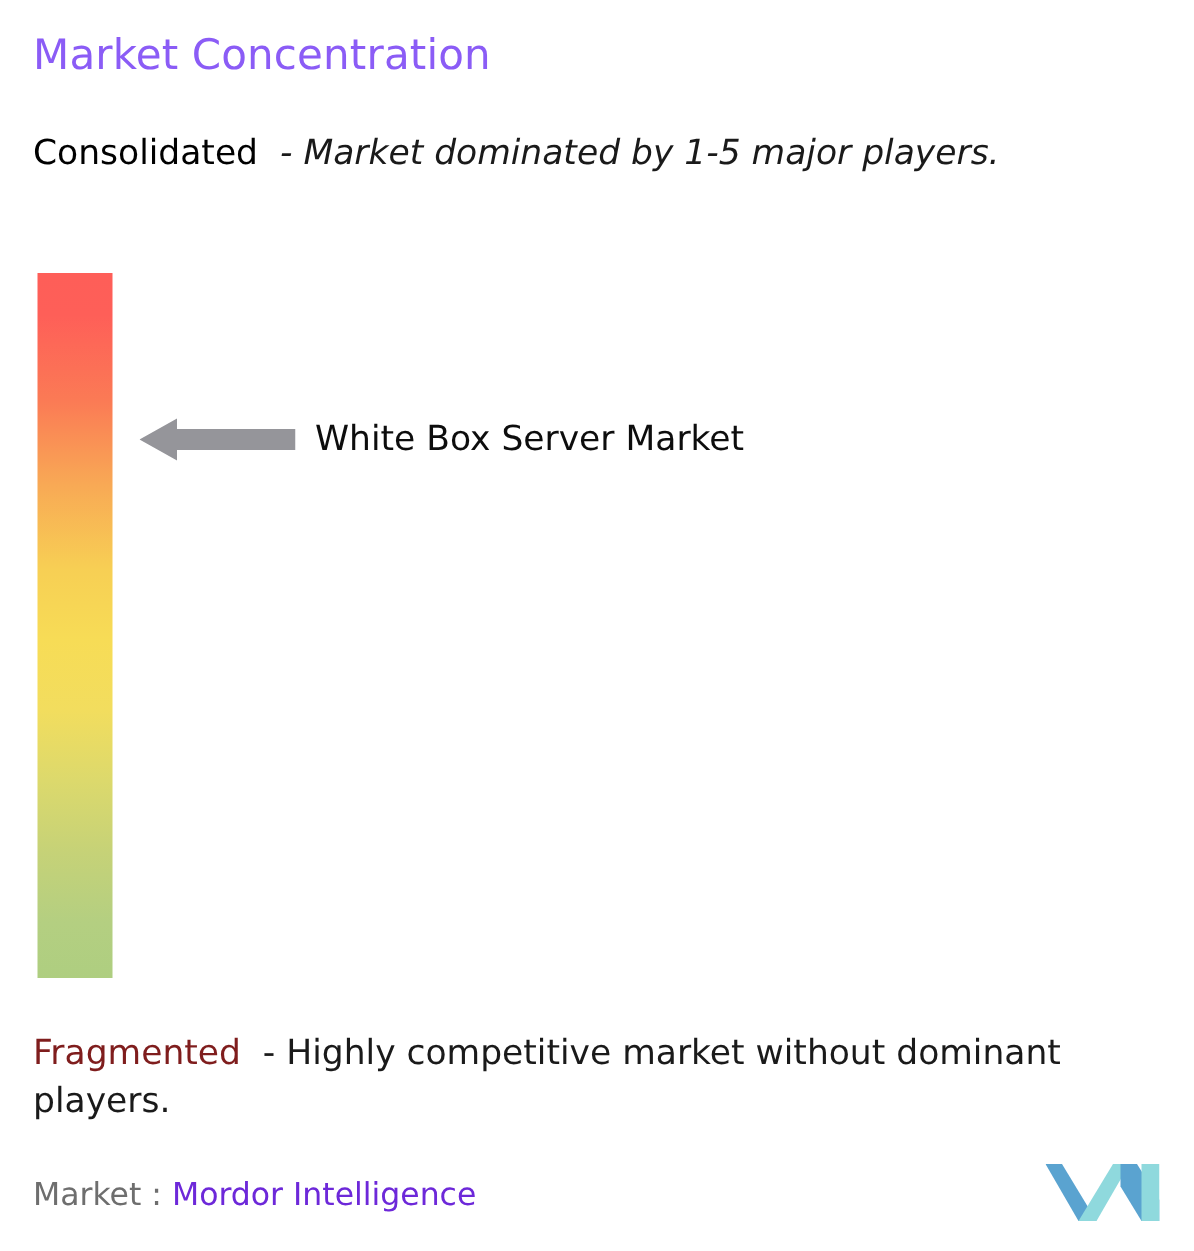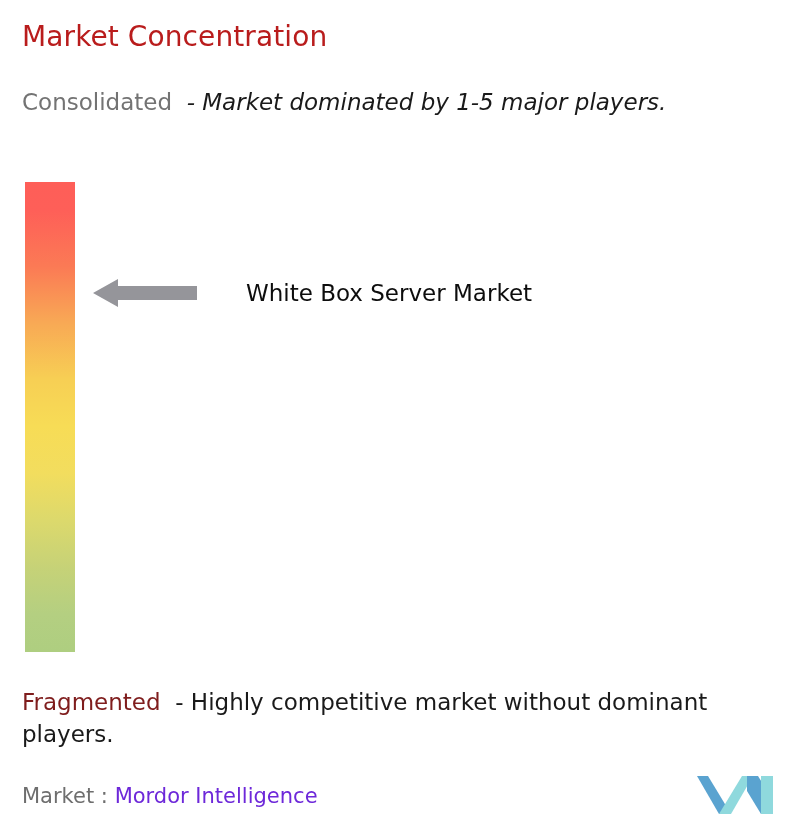--- a/index.html
+++ b/index.html
@@ -21,21 +21,21 @@
     background: #ffffff;
   }
 
   
   .chart-title {
     position: absolute;
     left: 22px;
     top: 20px;
     font-size: 28px;
     line-height: 34px;
-    color: #b91c1c;
+    color: #8b5cf6;
     font-weight: 400;
     letter-spacing: 0.1px;
     white-space: nowrap;
   }
 
   
   .legend-top {
     position: absolute;
     left: 22px;
     top: 86px;
@@ -91,21 +91,20 @@
   }
 
   .arrow-label {
     position: absolute;
     left: 210px;
     top: 277px;
     font-size: 23px;
     line-height: 32px;
     color: #0d0d0d;
     white-space: nowrap;
-    margin-left: 36px;
   }
 
   
   .legend-bottom {
     position: absolute;
     left: 22px;
     top: 686px;
     width: 765px;
     font-size: 23px;
     line-height: 32px;
@@ -146,21 +145,21 @@
   }
 </style>
 </head>
 <body>
 
 <div class="page">
 
   <div class="chart-title">Market Concentration</div>
 
   <div class="legend-top">
-    <span class="term" style="color: #737373;">Consolidated</span><span>&nbsp;&nbsp;</span><span class="desc">- Market dominated by 1-5 major players.</span>
+    <span class="term" style="color: #000000;">Consolidated</span><span>&nbsp;&nbsp;</span><span class="desc">- Market dominated by 1-5 major players.</span>
   </div>
 
   <div class="scale-bar"></div>
 
   <div class="arrow-annotation">
     <svg viewBox="0 0 104 34" xmlns="http://www.w3.org/2000/svg">
       <polygon points="0,17 25,3 25,10 104,10 104,24 25,24 25,31" fill="#95959a"></polygon>
     </svg>
   </div>
 

